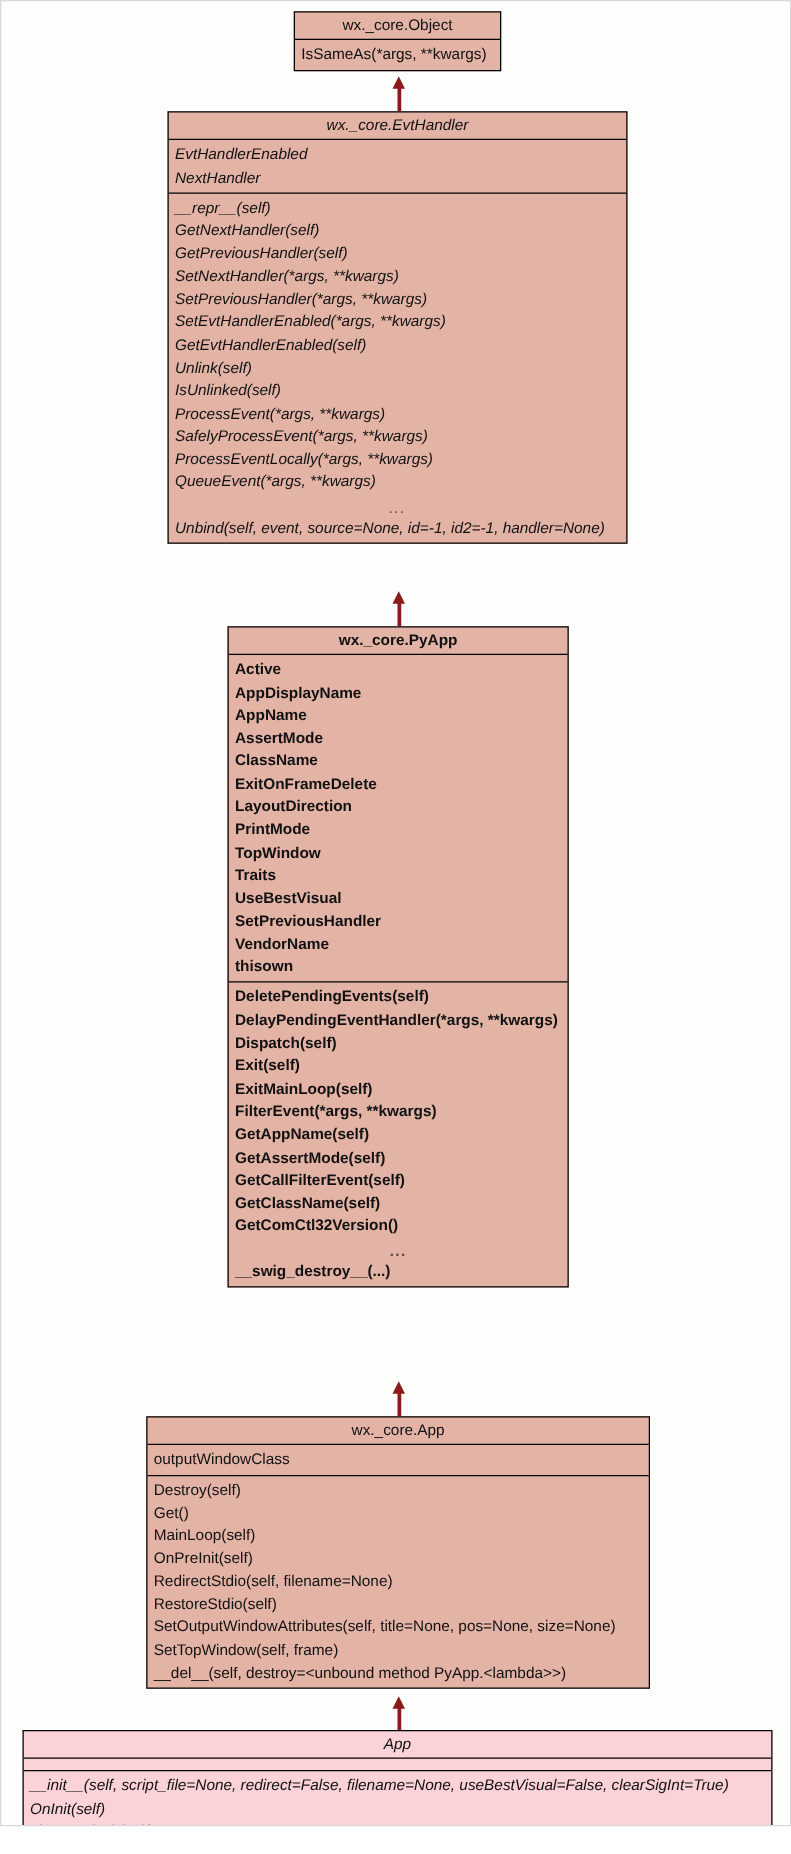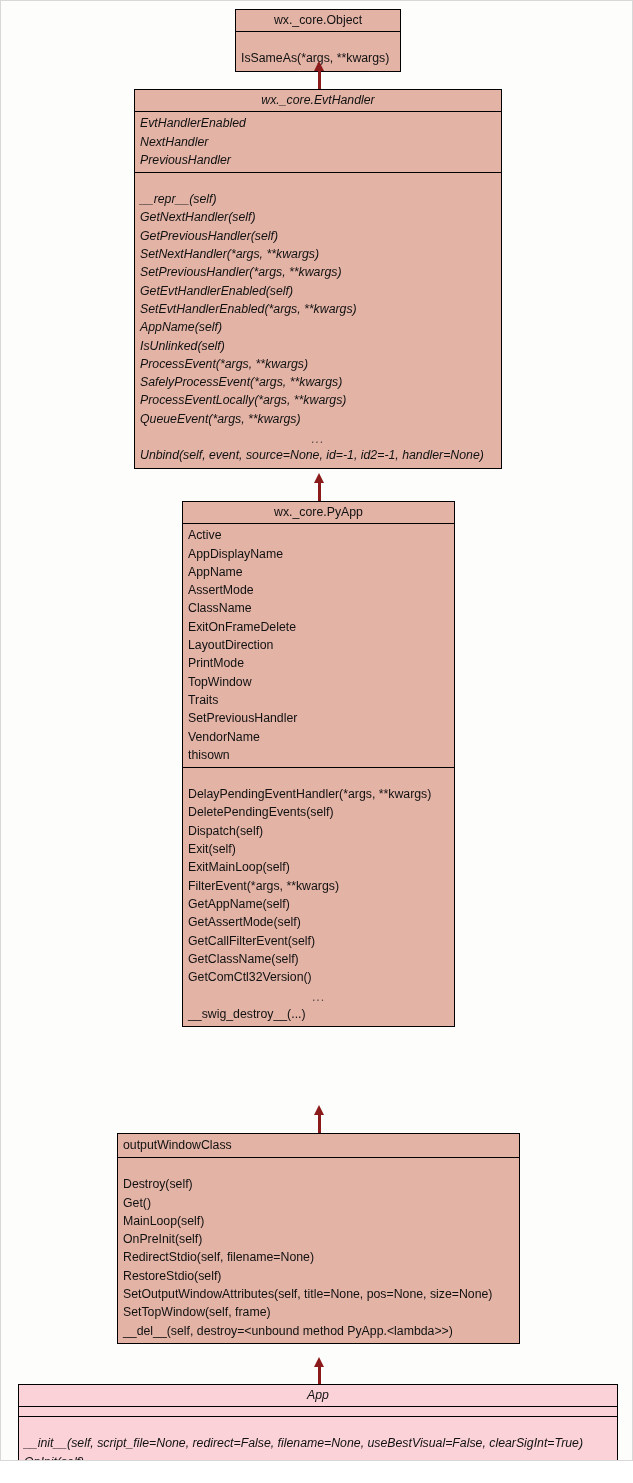--- a/index.html
+++ b/index.html
@@ -46,21 +46,20 @@
     border-bottom: 1.5px solid #000000;
     white-space: nowrap;
   }
 
   .compartment {
     border-bottom: 1.5px solid #000000;
     padding: 2px 0 3px 0;
   }
   .compartment:last-child {
     border-bottom: none;
-    margin-top: 15px;
   }
   .compartment.empty {
     height: 9px;
     padding: 0;
   }
 
   .member {
     padding: 3px 5px 3px 5px;
     white-space: nowrap;
     overflow: visible;
@@ -113,86 +112,87 @@
   <div class="arrow" style="left:311px; top:60px; height:28px;">
     <div class="head"></div>
     <div class="shaft"></div>
   </div>
 
   <div class="uml-box" style="left:133px; top:88px; width:368px;font-style:italic;">
     <div class="box-title">wx._core.EvtHandler</div>
     <div class="compartment">
       <div class="member">EvtHandlerEnabled</div>
       <div class="member">NextHandler</div>
-      <div class="member">PreviousHandler</div>
     </div>
     <div class="compartment">
       <div class="member">__repr__(self)</div>
       <div class="member">GetNextHandler(self)</div>
       <div class="member">GetPreviousHandler(self)</div>
       <div class="member">SetNextHandler(*args, **kwargs)</div>
       <div class="member">SetPreviousHandler(*args, **kwargs)</div>
+      <div class="member">SetEvtHandlerEnabled(*args, **kwargs)</div>
       <div class="member">GetEvtHandlerEnabled(self)</div>
-      <div class="member">SetEvtHandlerEnabled(*args, **kwargs)</div>
-      <div class="member">AppName(self)</div>
+      <div class="member">Unlink(self)</div>
       <div class="member">IsUnlinked(self)</div>
       <div class="member">ProcessEvent(*args, **kwargs)</div>
       <div class="member">SafelyProcessEvent(*args, **kwargs)</div>
       <div class="member">ProcessEventLocally(*args, **kwargs)</div>
       <div class="member">QueueEvent(*args, **kwargs)</div>
       <div class="member ellipsis">...</div>
       <div class="member">Unbind(self, event, source=None, id=-1, id2=-1, handler=None)</div>
     </div>
   </div>
 
   <div class="arrow" style="left:311px; top:472px; height:28px;">
     <div class="head"></div>
     <div class="shaft"></div>
   </div>
 
-  <div class="uml-box" style="left:181px; top:500px; width:273px;">
+  <div class="uml-box" style="left:181px; top:500px; width:273px;font-weight:bold;">
     <div class="box-title">wx._core.PyApp</div>
     <div class="compartment">
       <div class="member">Active</div>
       <div class="member">AppDisplayName</div>
       <div class="member">AppName</div>
       <div class="member">AssertMode</div>
       <div class="member">ClassName</div>
       <div class="member">ExitOnFrameDelete</div>
       <div class="member">LayoutDirection</div>
       <div class="member">PrintMode</div>
       <div class="member">TopWindow</div>
       <div class="member">Traits</div>
+      <div class="member">UseBestVisual</div>
       <div class="member">SetPreviousHandler</div>
       <div class="member">VendorName</div>
       <div class="member">thisown</div>
     </div>
     <div class="compartment">
+      <div class="member">DeletePendingEvents(self)</div>
       <div class="member">DelayPendingEventHandler(*args, **kwargs)</div>
-      <div class="member">DeletePendingEvents(self)</div>
       <div class="member">Dispatch(self)</div>
       <div class="member">Exit(self)</div>
       <div class="member">ExitMainLoop(self)</div>
       <div class="member">FilterEvent(*args, **kwargs)</div>
       <div class="member">GetAppName(self)</div>
       <div class="member">GetAssertMode(self)</div>
       <div class="member">GetCallFilterEvent(self)</div>
       <div class="member">GetClassName(self)</div>
       <div class="member">GetComCtl32Version()</div>
       <div class="member ellipsis">...</div>
       <div class="member">__swig_destroy__(...)</div>
     </div>
   </div>
 
   <div class="arrow" style="left:311px; top:1104px; height:28px;">
     <div class="head"></div>
     <div class="shaft"></div>
   </div>
 
   <div class="uml-box" style="left:116px; top:1132px; width:403px;">
+    <div class="box-title">wx._core.App</div>
     <div class="compartment">
       <div class="member">outputWindowClass</div>
     </div>
     <div class="compartment">
       <div class="member">Destroy(self)</div>
       <div class="member">Get()</div>
       <div class="member">MainLoop(self)</div>
       <div class="member">OnPreInit(self)</div>
       <div class="member">RedirectStdio(self, filename=None)</div>
       <div class="member">RestoreStdio(self)</div>

